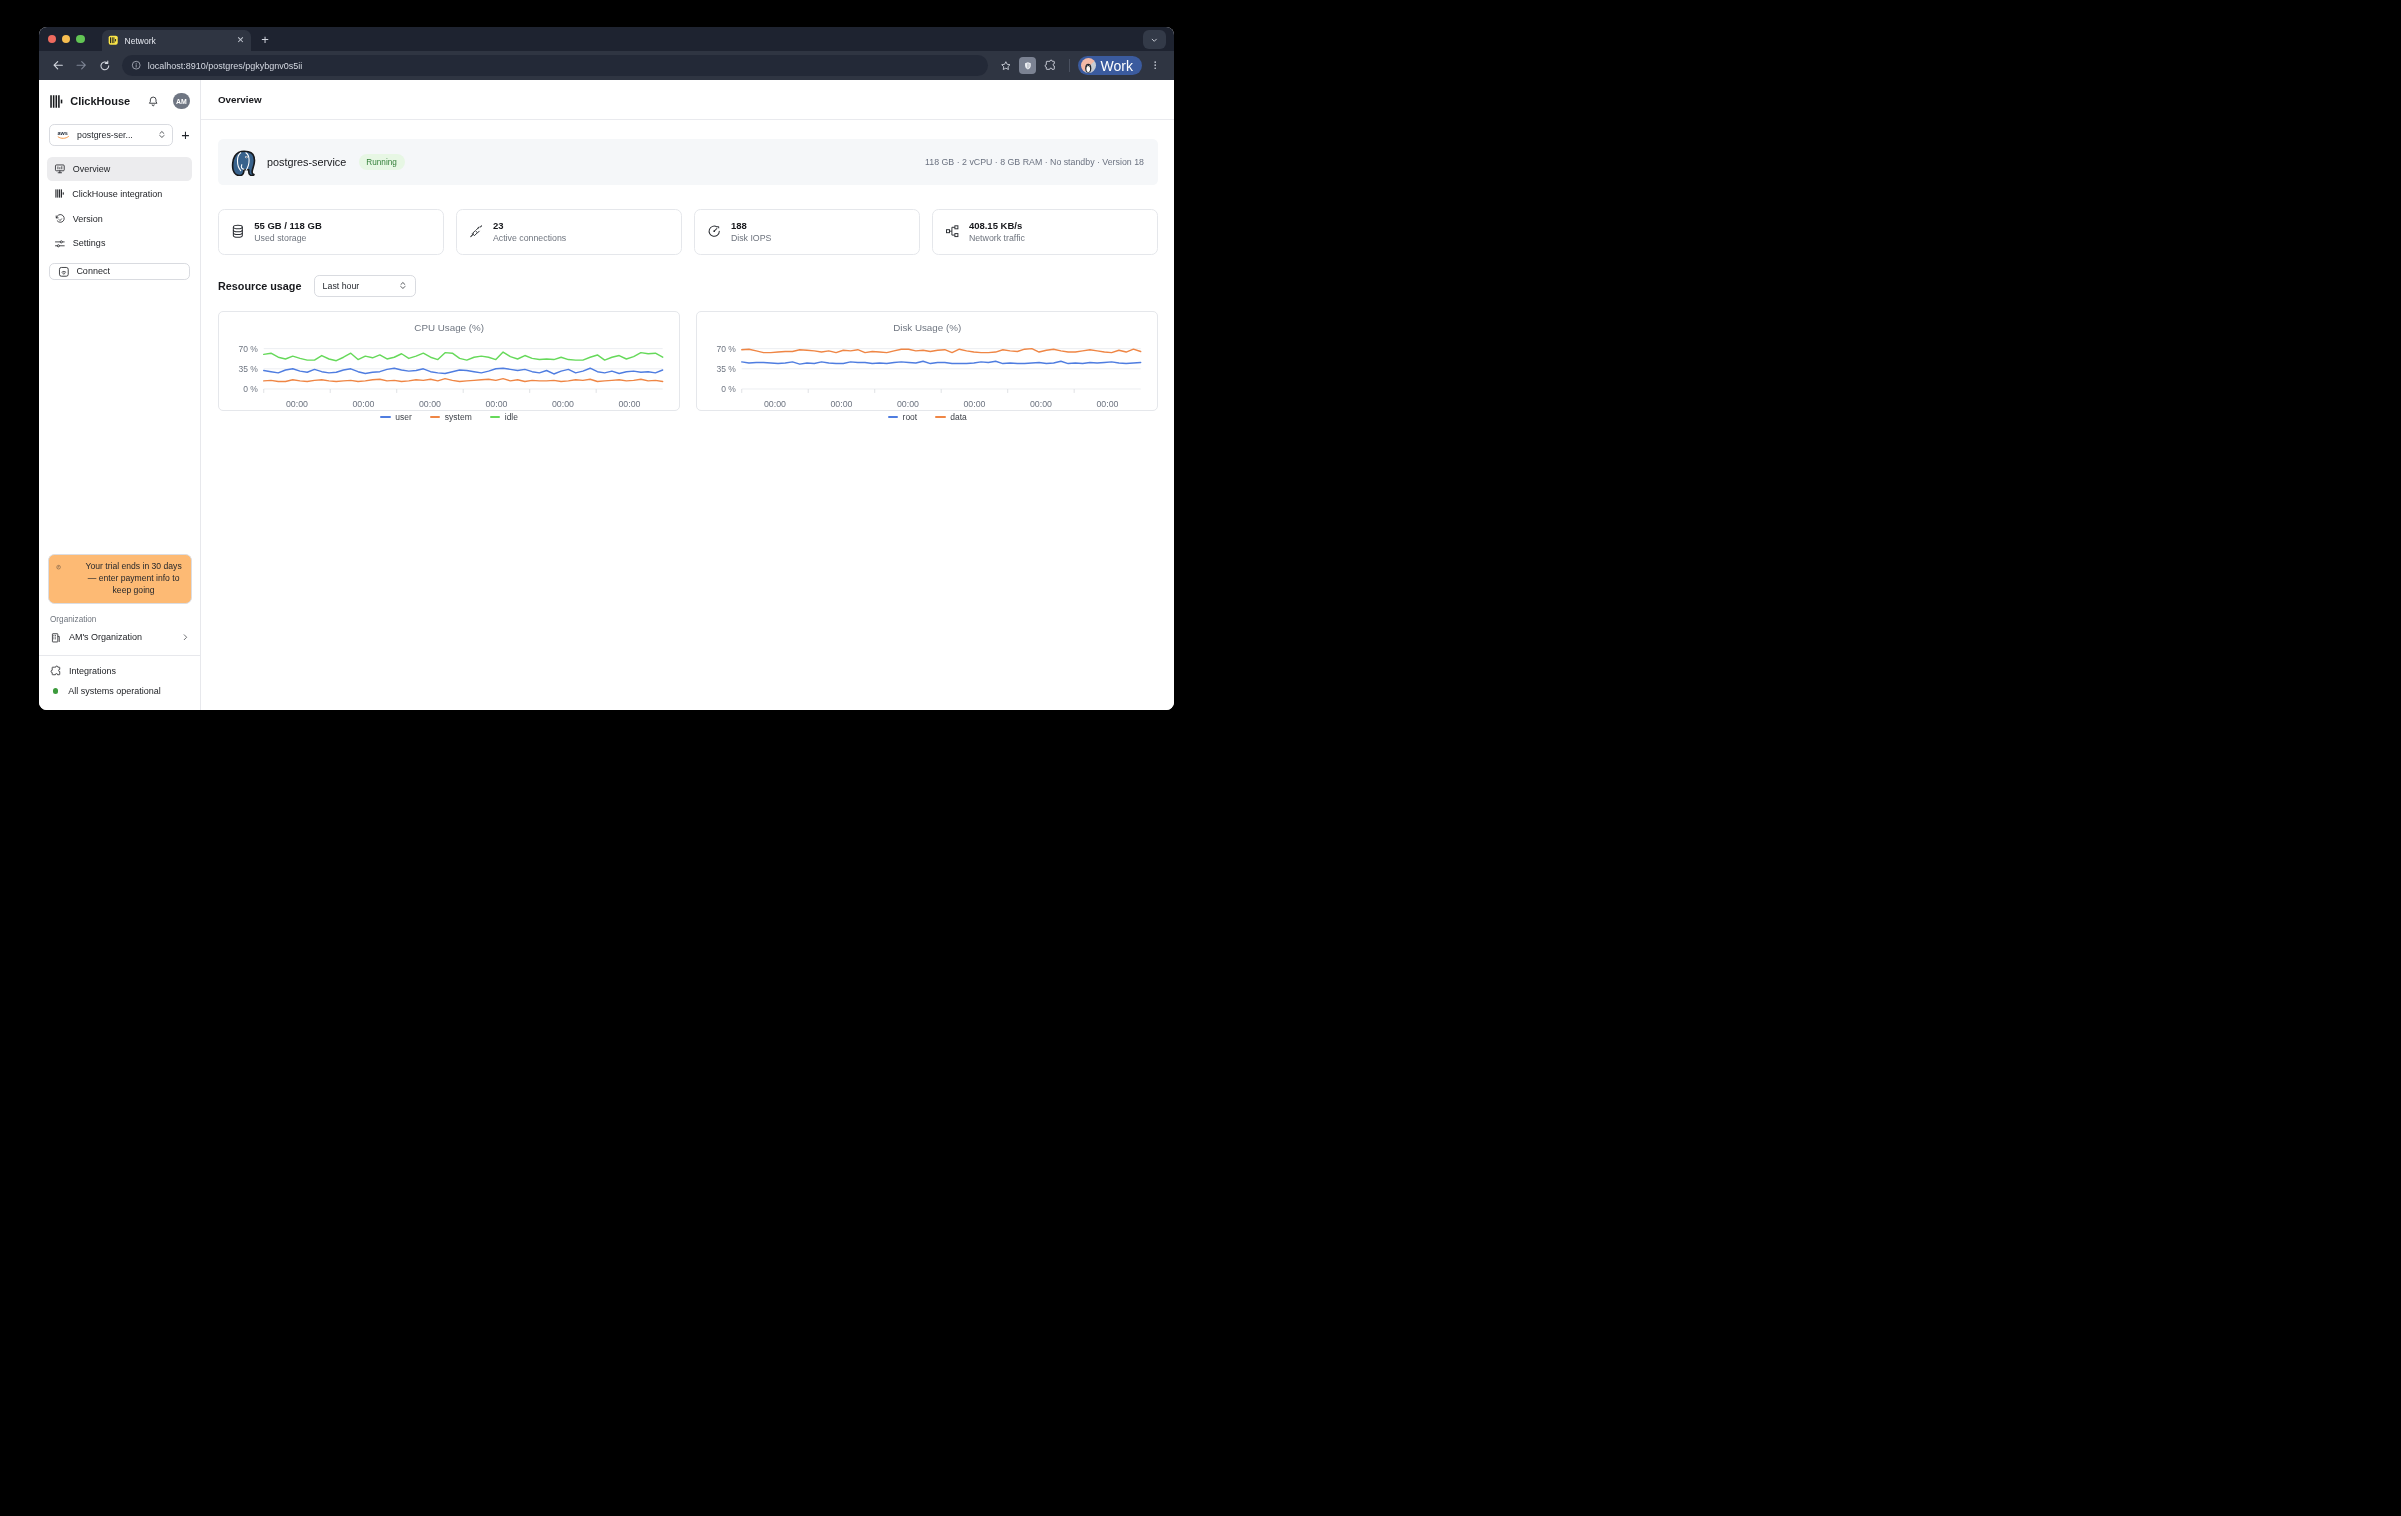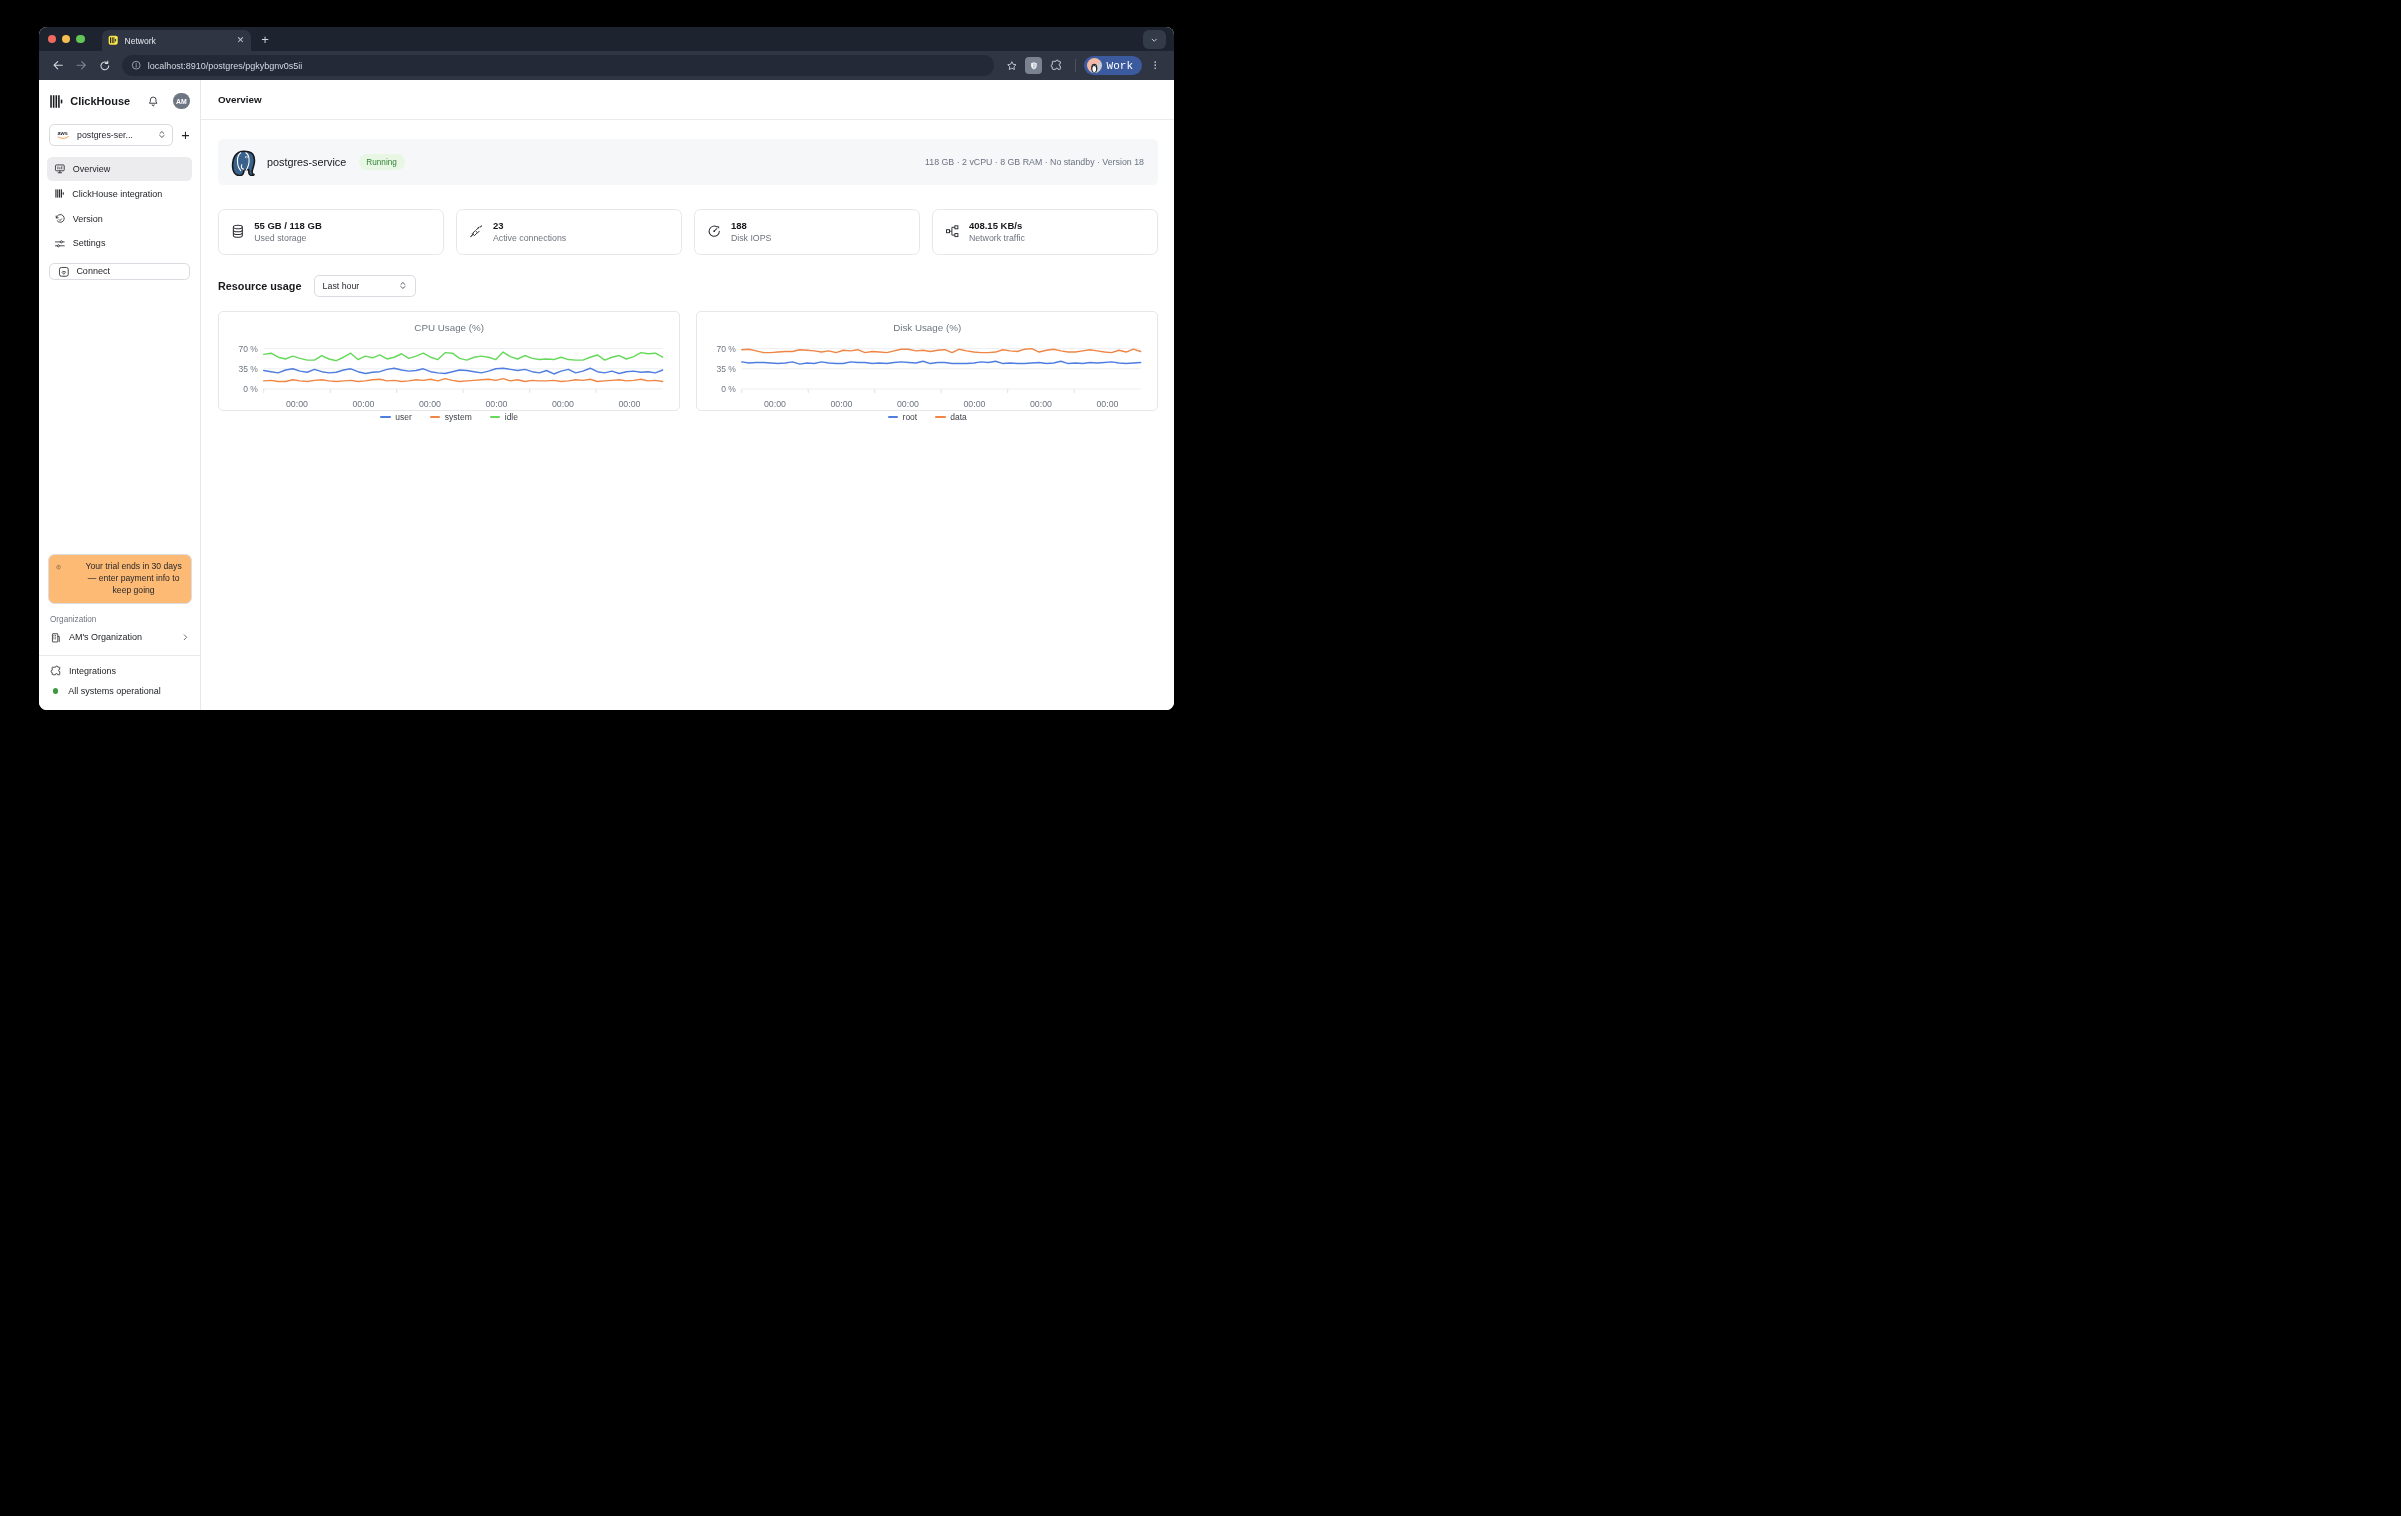--- a/index.html
+++ b/index.html
@@ -18,21 +18,21 @@
   .winmenu { position:absolute; right:7.8px; top:3.3px; width:23px; height:19px; background:#333a48; border-radius:5.9px; display:flex; align-items:center; justify-content:center; }
 
   .toolbar { height:29px; background:#2f3542; display:flex; align-items:center; padding:0 9px; gap:3.9px; }
   .navbtn { width:19.6px; height:19.6px; display:flex; align-items:center; justify-content:center; }
   .urlpill { flex:1; height:21px; background:#232937; border-radius:10.4px; display:flex; align-items:center; padding:0 8.5px; gap:6.5px; margin:0 3.9px; }
   .url-text { color:#d5d9e2; font-size:9px; }
   .shield-badge { width:17px; height:17px; background:#7b8292; border-radius:3.9px; display:flex; align-items:center; justify-content:center; }
   .tb-divider { width:0.7px; height:13px; background:#4a5160; margin:0 5.2px; }
   .workpill { height:19.6px; background:#3b5b9e; border-radius:9.8px; display:flex; align-items:center; gap:4.6px; padding:0 8.5px 0 2.6px; }
   .workpill .pav { width:15px; height:15px; border-radius:50%; background:linear-gradient(135deg,#f3b9a6 55%, #c9ccd3 55%); display:flex; align-items:flex-end; justify-content:center; overflow:hidden; }
-  .work-label { color:#fff; font-size:11px;font-family:Liberation Mono, monospace; }
+  .work-label { color:#fff; font-size:14px; }
 
   
   .app { display:flex; height:calc(100% - 53px); background:#fff; }
   .sidebar { width:162px; border-right:0.7px solid #e7e8ec; display:flex; flex-direction:column; }
   .sb-top { display:flex; align-items:center; padding:13px 10.4px 7.8px 10.4px; gap:5.9px; }
   .brand { font-size:11px; font-weight:700; color:#17191c; flex:1; }
   .avatar { width:16.3px; height:16.3px; border-radius:50%; background:#6f7683; color:#fff; font-size:6.9px; font-weight:700; display:flex; align-items:center; justify-content:center; margin-left:8.5px; }
   .selector-row { display:flex; align-items:center; gap:7.8px; padding:6.5px 10.4px 3.9px 10.4px; }
   .svc-select { flex:1; height:22px; border:0.7px solid #d9dbe0; border-radius:5.2px; display:flex; align-items:center; gap:5.2px; padding:0 6.5px; background:#fff; }
   .svc-select .val { flex:1; font-size:8.8px; color:#1f2329; }

